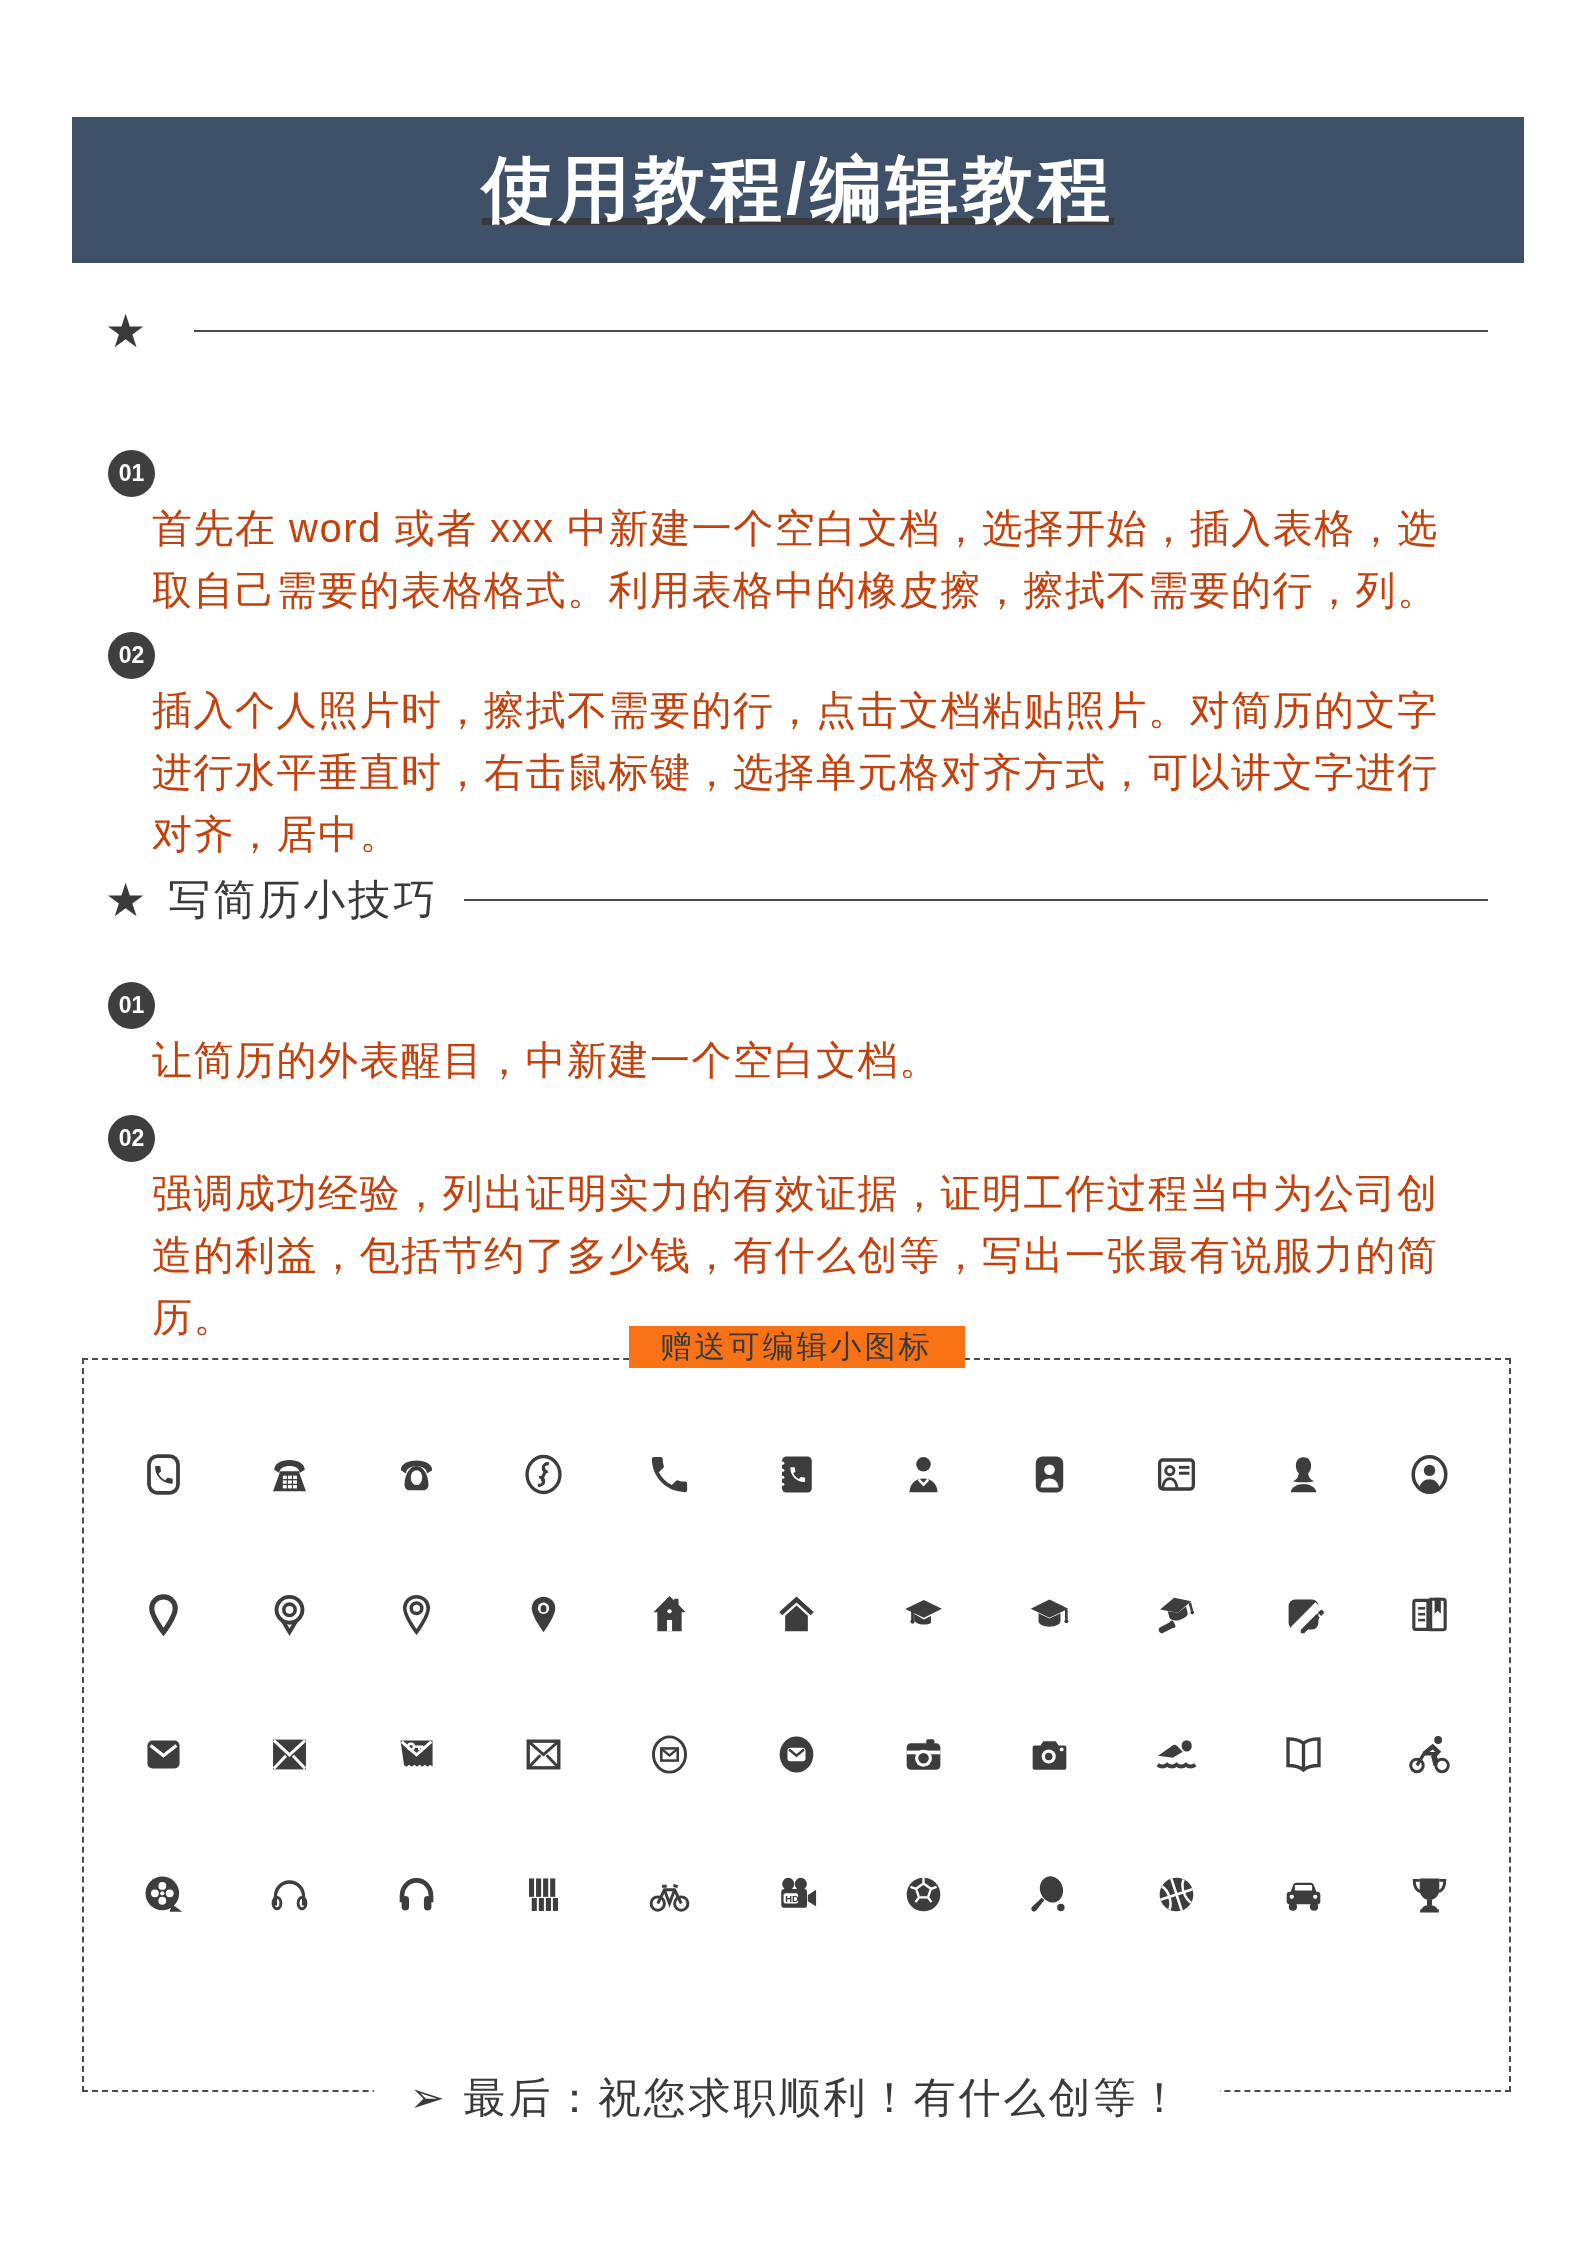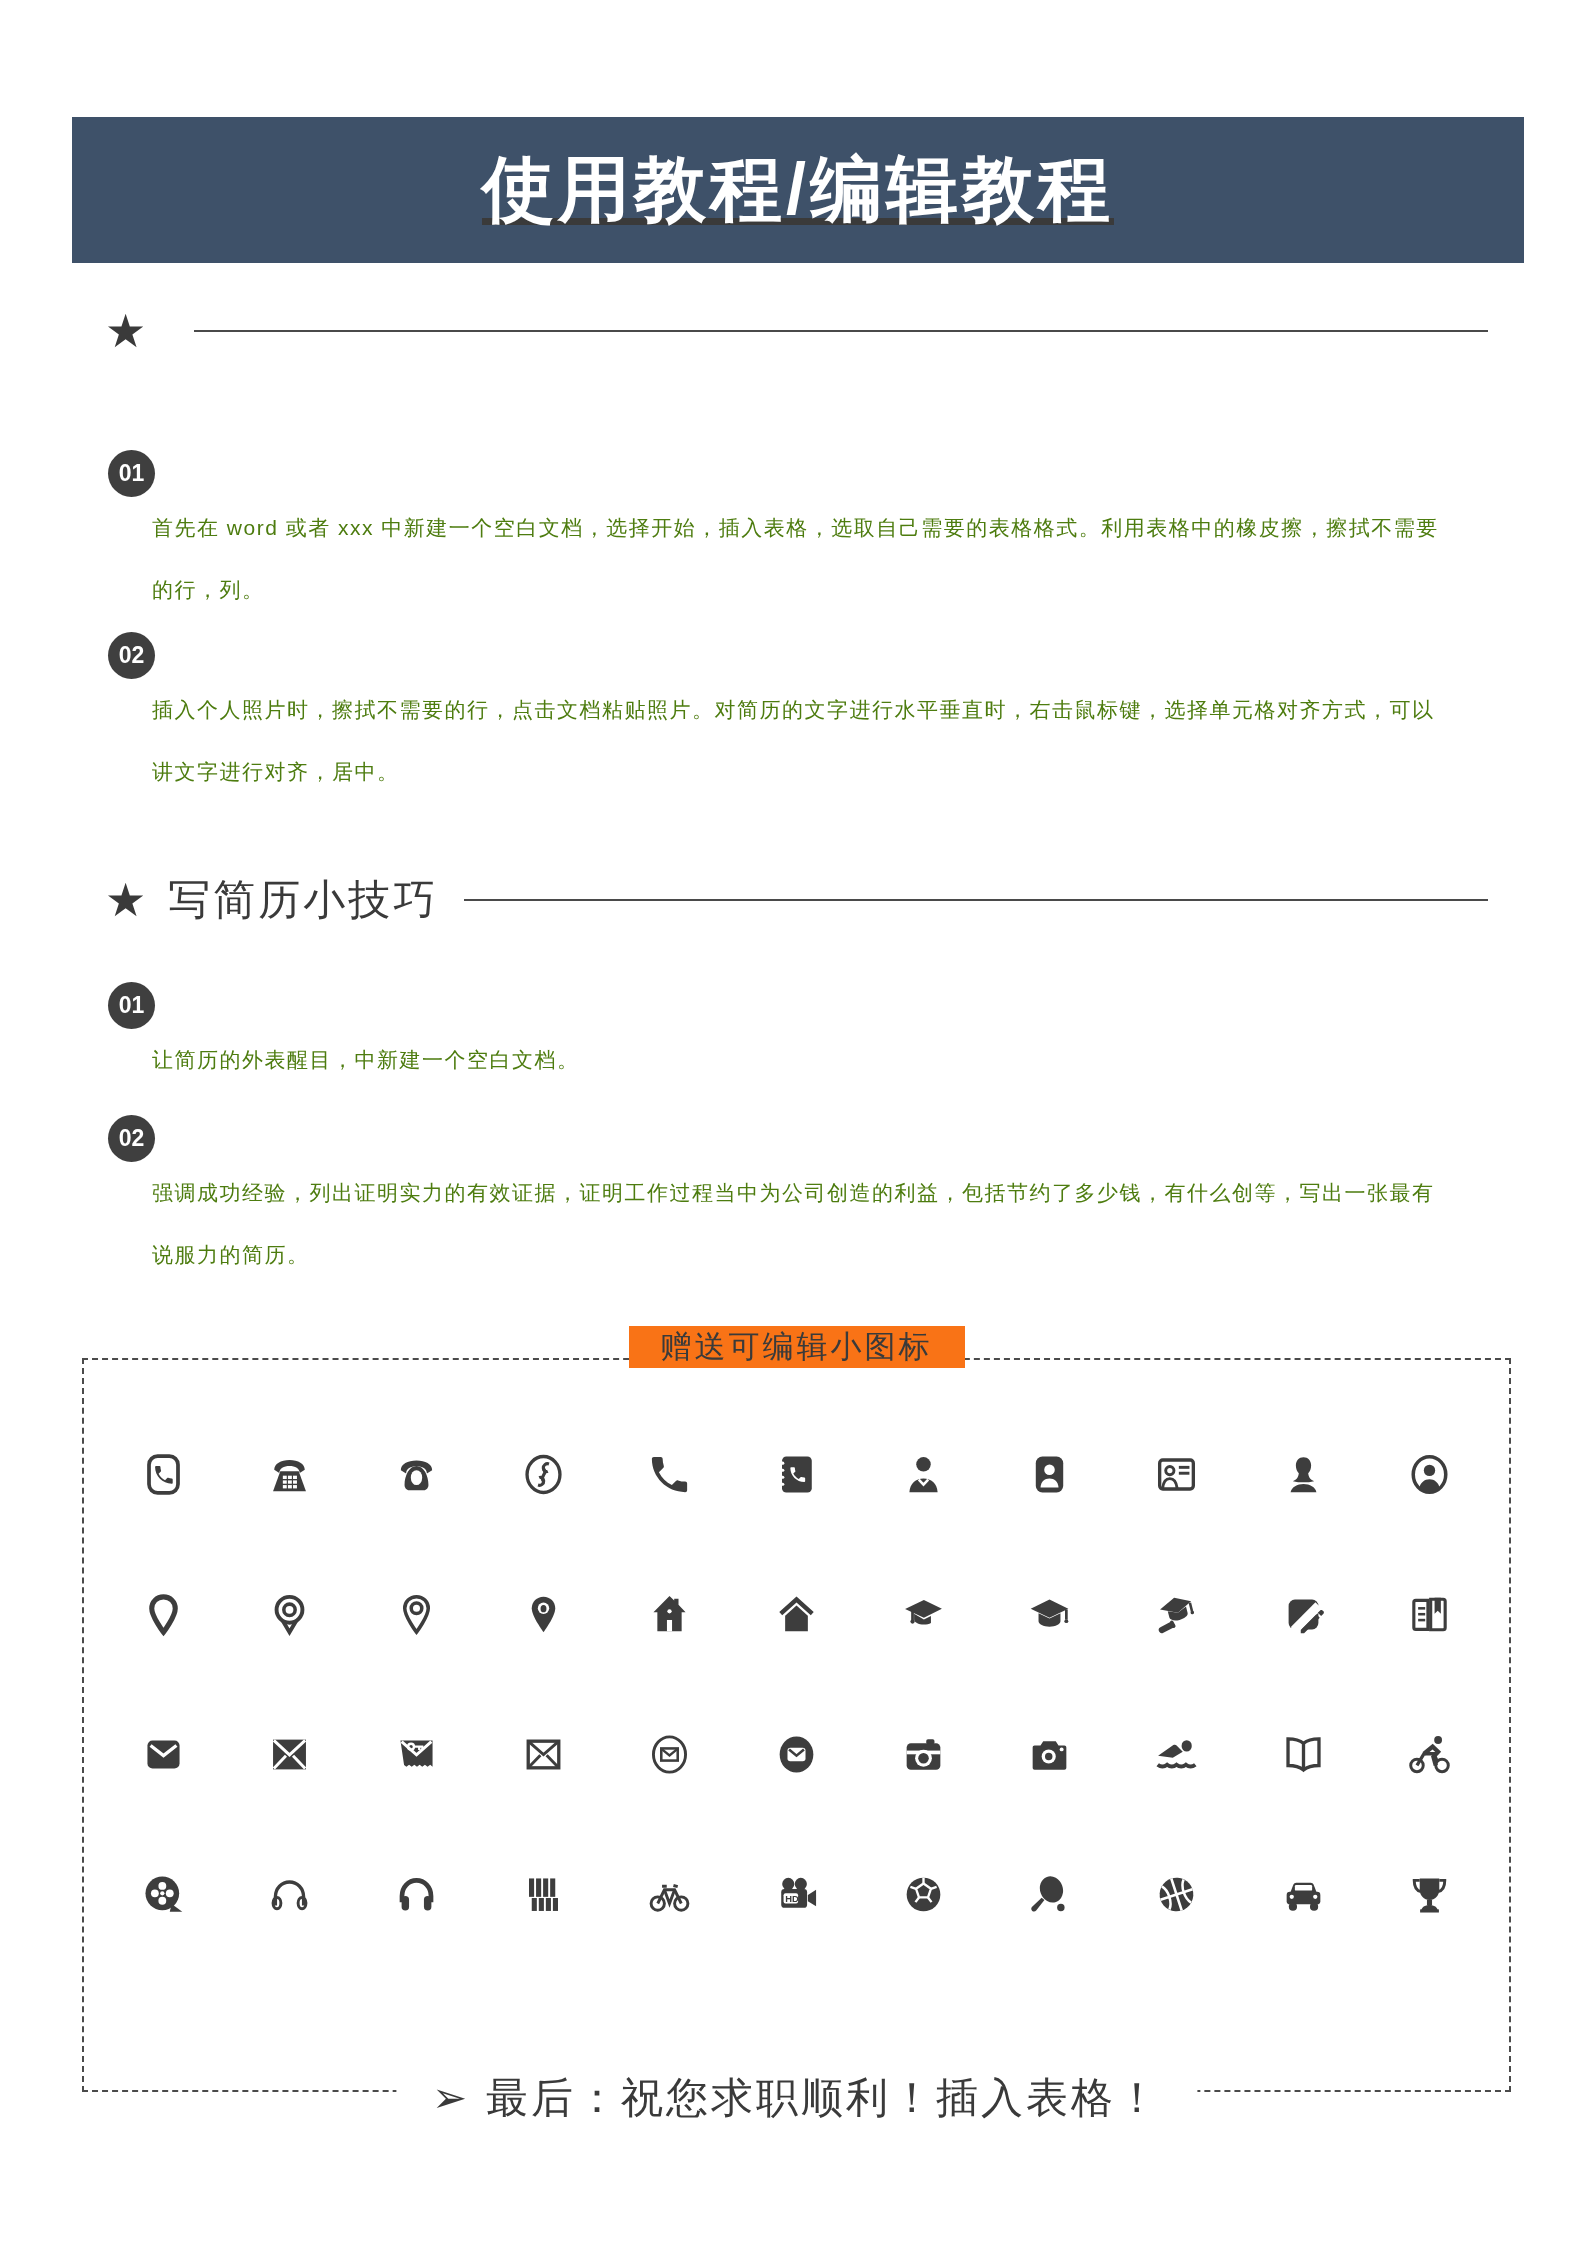--- a/index.html
+++ b/index.html
@@ -16,21 +16,21 @@
   #sec1{top:308px;} #sec2{top:872px;}
   .star{font-size:46px;line-height:1;color:#3a3a3a;margin-right:22px;}
   .sec-title{font-size:42px;letter-spacing:3px;color:#3a3a3a;white-space:nowrap;}
   .rule{flex:1;height:2px;background:#4a4a4a;margin-left:26px;}
 
   
   .item{position:absolute;left:108px;display:flex;align-items:flex-start;flex-direction:column;}
   #item1{top:443px;} #item2{top:625px;} #tip1{top:975px;} #tip2{top:1108px;}
   .num{flex:0 0 auto;width:47px;height:47px;border-radius:50%;background:var(--badge-bg,#3f3f3f);
        color:#fff;font-size:23px;font-weight:bold;display:flex;align-items:center;justify-content:center;margin-top:7px;}
-  .itxt{margin:0 0 0 44px;width:1290px;font-size:21px;line-height:62px;letter-spacing:1.5px;color:#4d7c0f;}
+  .itxt{margin:0 0 0 44px;width:1290px;font-size:40px;line-height:62px;letter-spacing:1.5px;color:#c2410c;}
 
   
   .icon-box{position:absolute;left:82px;top:1358px;width:1425px;height:730px;border:2px dashed #4a4a4a;}
   .box-title{position:absolute;top:-34px;left:50%;transform:translateX(-50%);background:#f97316;
              padding:0 32px;font-size:31px;letter-spacing:3px;color:#3a3a3a;white-space:nowrap;}
   .box-footer{position:absolute;bottom:-36px;left:50%;transform:translateX(-50%);background:#fff;
               padding:0 36px;font-size:42px;letter-spacing:3px;color:#3a3a3a;white-space:nowrap;
               display:flex;align-items:center;gap:16px;}
   .arrow{font-size:42px;line-height:1;color:#3a3a3a;}
   .icon-grid{position:absolute;top:44px;left:16px;right:16px;display:grid;grid-template-columns:repeat(11,1fr);}
@@ -437,17 +437,17 @@
             <path d="M7 3.8h10v5.8c0 2.9-2.2 5.2-5 5.2s-5-2.3-5-5.2z"></path>
             <path d="M7 4.8H4.2c0 3.1 1.3 5.2 3.4 5.7M17 4.8h2.8c0 3.1-1.3 5.2-3.4 5.7" fill="none" stroke="#3d3d3d" stroke-width="1.5"></path>
             <rect x="10.7" y="14.6" width="2.6" height="2.8"></rect>
             <path d="M7.8 20.4c0-1.8 1.9-3 4.2-3s4.2 1.2 4.2 3z"></path>
             <rect x="7.2" y="19.6" width="9.6" height="1.6"></rect>
           </svg>
         </span>
       </div>
     <div class="box-footer">
       <span class="arrow">➢</span>
-      <span>最后：祝您求职顺利！插入表格！</span>
+      <span>最后：祝您求职顺利！有什么创等！</span>
     </div>
   </div>
 
 </div>
 
 </body></html>

